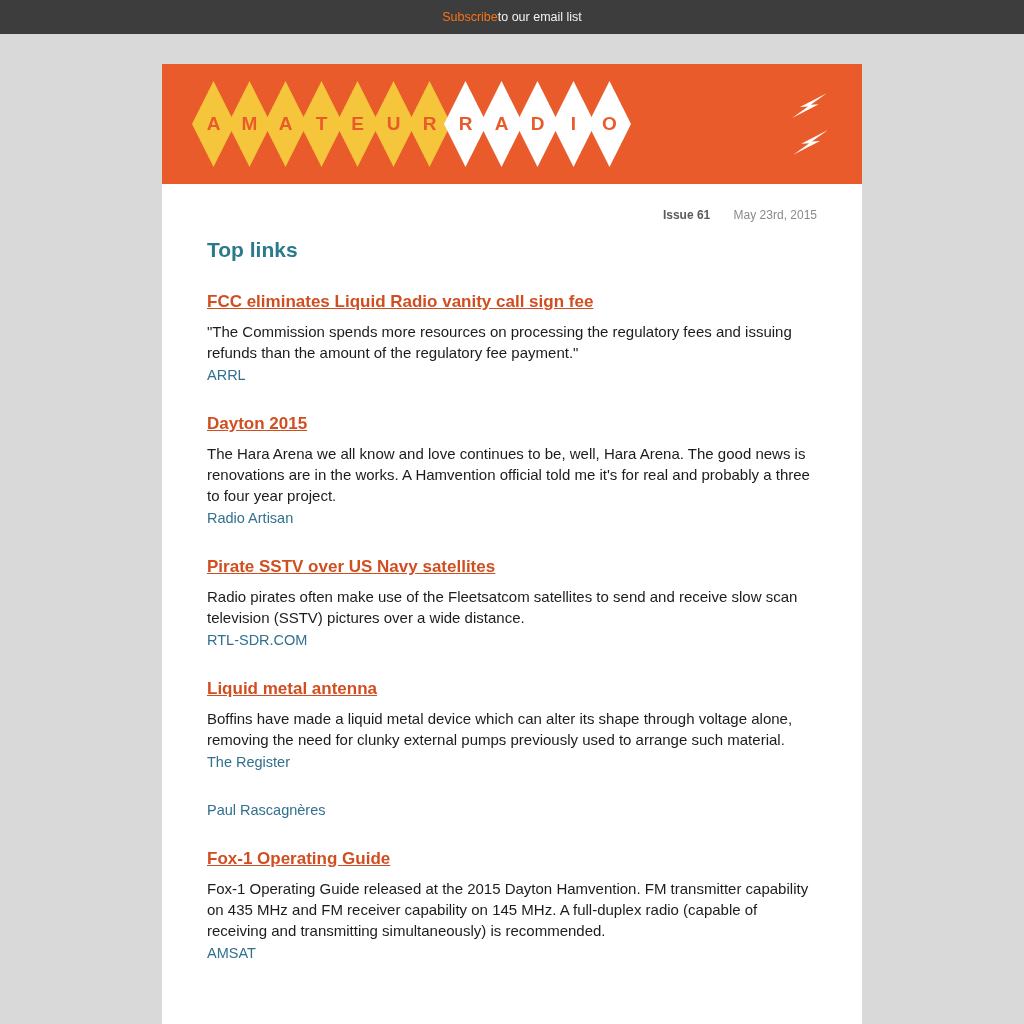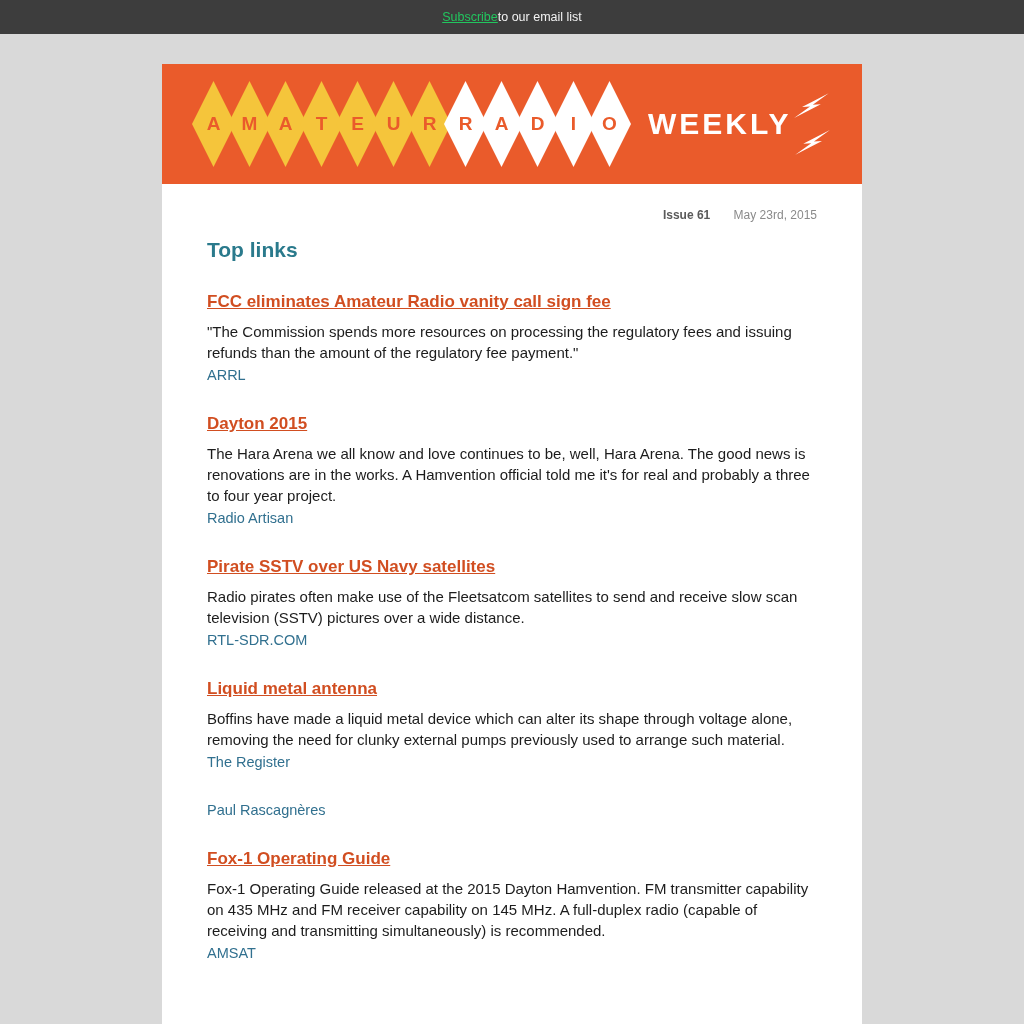--- a/index.html
+++ b/index.html
@@ -9,21 +9,21 @@
     background:#d9d9d9;
     font-family:"Liberation Sans", sans-serif;
     color:#1f1f1f;
   }
   
   .topbar {
     background:#3d3d3d; height:34px;
     display:flex; align-items:center; justify-content:center;
     font-size:12.5px; color:#f2f2f2;
   }
-  .topbar a { color:#22c55e; text-decoration:underline; cursor:pointer; }
+  .topbar a { color:#f97316; cursor:pointer; }
 
   
   .container { width:700px; margin:30px auto 0 auto; }
 
   
   .banner {
     background:#ea5b2b; height:120px;
     display:flex; align-items:center; padding:0 32px 0 30px;
   }
   .diamonds { display:flex; }
@@ -101,21 +101,20 @@
       <span class="diamond white">
           <i>D</i>
         </span>
       <span class="diamond white">
           <i>I</i>
         </span>
       <span class="diamond white">
           <i>O</i>
         </span>
     </div>
-    <div class="weekly">WEEKLY</div>
     <div class="bolts">
       <span class="bolt b1">
         <svg width="40" height="20" viewBox="0 0 40 20">
             <polygon points="39,1 10,9 18,10 0,18 29,10 21,9" fill="#ffffff"></polygon>
           </svg>
       </span>
       <span class="bolt b2">
         <svg width="40" height="20" viewBox="0 0 40 20">
             <polygon points="39,1 10,9 18,10 0,18 29,10 21,9" fill="#ffffff"></polygon>
           </svg>
@@ -126,21 +125,21 @@
   <div class="content">
 
     <div class="issue">
       <b>Issue 61</b>
       <span>May 23rd, 2015</span>
     </div>
 
     <h2 class="section">Top links</h2>
 
     <article>
-      <a class="a-title" href="#">FCC eliminates Amateur Radio vanity call sign fee</a>
+      <a class="a-title" href="#">FCC eliminates Liquid Radio vanity call sign fee</a>
       <p class="a-desc">"The Commission spends more resources on processing the regulatory fees and issuing refunds than the amount of the regulatory fee payment."</p>
       <p class="a-src"><a href="#">ARRL</a></p>
     </article>
 
     <article>
       <a class="a-title" href="#">Dayton 2015</a>
       <p class="a-desc">The Hara Arena we all know and love continues to be, well, Hara Arena. The good news is renovations are in the works. A Hamvention official told me it's for real and probably a three to four year project.</p>
       <p class="a-src"><a href="#">Radio Artisan</a></p>
     </article>
 

